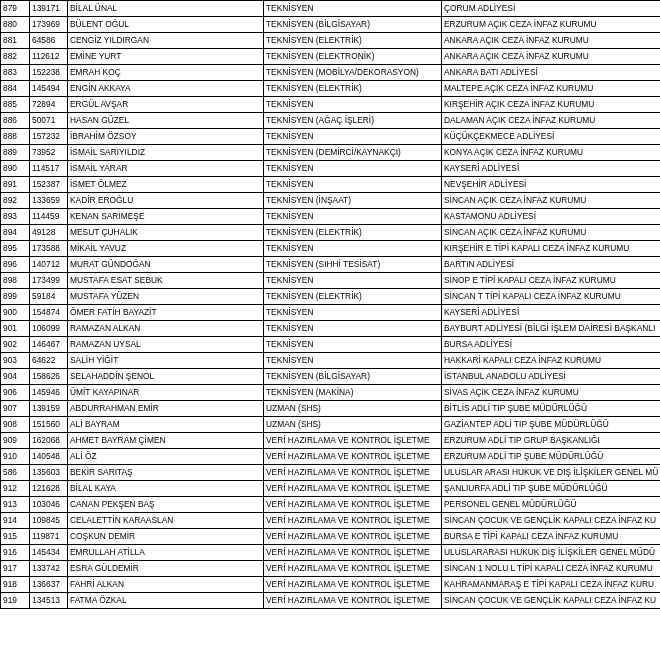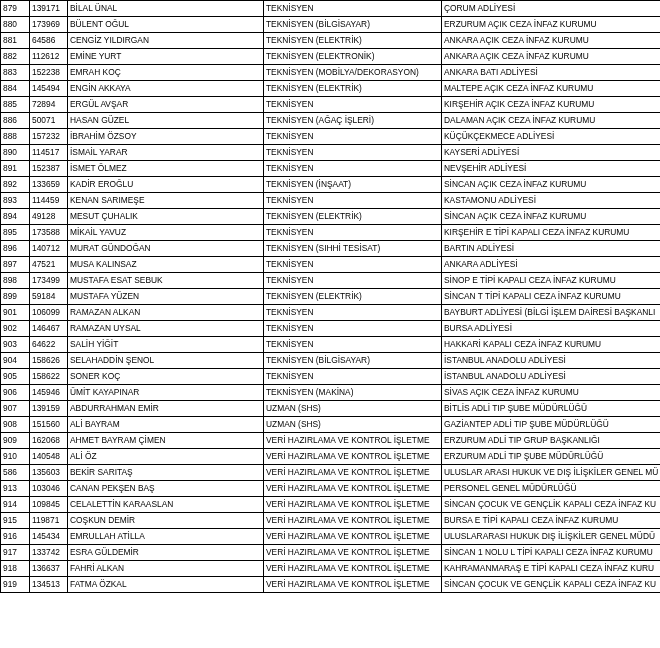--- a/index.html
+++ b/index.html
@@ -124,20 +124,27 @@
           <td class="unit">DALAMAN AÇIK CEZA İNFAZ KURUMU</td>
         </tr>
         <tr>
           <td class="no">888</td>
           <td class="sicil">157232</td>
           <td class="name">İBRAHİM ÖZSOY</td>
           <td class="title">TEKNİSYEN</td>
           <td class="unit">KÜÇÜKÇEKMECE ADLİYESİ</td>
         </tr>
         <tr>
+          <td class="no">889</td>
+          <td class="sicil">73952</td>
+          <td class="name">İSMAİL SARIYILDIZ</td>
+          <td class="title">TEKNİSYEN (DEMİRCİ/KAYNAKÇI)</td>
+          <td class="unit">KONYA AÇIK CEZA İNFAZ KURUMU</td>
+        </tr>
+        <tr>
           <td class="no">890</td>
           <td class="sicil">114517</td>
           <td class="name">İSMAİL YARAR</td>
           <td class="title">TEKNİSYEN</td>
           <td class="unit">KAYSERİ ADLİYESİ</td>
         </tr>
         <tr>
           <td class="no">891</td>
           <td class="sicil">152387</td>
           <td class="name">İSMET ÖLMEZ</td>
@@ -173,41 +180,41 @@
           <td class="unit">KIRŞEHİR E TİPİ KAPALI CEZA İNFAZ KURUMU</td>
         </tr>
         <tr>
           <td class="no">896</td>
           <td class="sicil">140712</td>
           <td class="name">MURAT GÜNDOĞAN</td>
           <td class="title">TEKNİSYEN (SIHHİ TESİSAT)</td>
           <td class="unit">BARTIN ADLİYESİ</td>
         </tr>
         <tr>
-          <td class="no">897</td>
-          <td class="sicil">47521</td>
-          <td class="name">MUSA KALINSAZ</td>
-          <td class="title">TEKNİSYEN</td>
-          <td class="unit">ANKARA ADLİYESİ</td>
-        </tr>
-        <tr>
           <td class="no">898</td>
           <td class="sicil">173499</td>
           <td class="name">MUSTAFA ESAT SEBUK</td>
           <td class="title">TEKNİSYEN</td>
           <td class="unit">SİNOP E TİPİ KAPALI CEZA İNFAZ KURUMU</td>
         </tr>
         <tr>
           <td class="no">899</td>
           <td class="sicil">59184</td>
           <td class="name">MUSTAFA YÜZEN</td>
           <td class="title">TEKNİSYEN (ELEKTRİK)</td>
           <td class="unit">SİNCAN T TİPİ KAPALI CEZA İNFAZ KURUMU</td>
         </tr>
         <tr>
+          <td class="no">900</td>
+          <td class="sicil">154874</td>
+          <td class="name">ÖMER FATİH BAYAZİT</td>
+          <td class="title">TEKNİSYEN</td>
+          <td class="unit">KAYSERİ ADLİYESİ</td>
+        </tr>
+        <tr>
           <td class="no">901</td>
           <td class="sicil">106099</td>
           <td class="name">RAMAZAN ALKAN</td>
           <td class="title">TEKNİSYEN</td>
           <td class="unit">BAYBURT ADLİYESİ (BİLGİ İŞLEM DAİRESİ BAŞKANLI</td>
         </tr>
         <tr>
           <td class="no">902</td>
           <td class="sicil">146467</td>
           <td class="name">RAMAZAN UYSAL</td>
@@ -222,27 +229,20 @@
           <td class="unit">HAKKARİ KAPALI CEZA İNFAZ KURUMU</td>
         </tr>
         <tr>
           <td class="no">904</td>
           <td class="sicil">158626</td>
           <td class="name">SELAHADDİN ŞENOL</td>
           <td class="title">TEKNİSYEN (BİLGİSAYAR)</td>
           <td class="unit">İSTANBUL ANADOLU ADLİYESİ</td>
         </tr>
         <tr>
-          <td class="no">905</td>
-          <td class="sicil">158622</td>
-          <td class="name">SONER KOÇ</td>
-          <td class="title">TEKNİSYEN</td>
-          <td class="unit">İSTANBUL ANADOLU ADLİYESİ</td>
-        </tr>
-        <tr>
           <td class="no">906</td>
           <td class="sicil">145946</td>
           <td class="name">ÜMİT KAYAPINAR</td>
           <td class="title">TEKNİSYEN (MAKİNA)</td>
           <td class="unit">SİVAS AÇIK CEZA İNFAZ KURUMU</td>
         </tr>
         <tr>
           <td class="no">907</td>
           <td class="sicil">139159</td>
           <td class="name">ABDURRAHMAN EMİR</td>
@@ -271,20 +271,27 @@
           <td class="unit">ERZURUM ADLİ TIP ŞUBE MÜDÜRLÜĞÜ</td>
         </tr>
         <tr>
           <td class="no">586</td>
           <td class="sicil">135603</td>
           <td class="name">BEKİR SARITAŞ</td>
           <td class="title">VERİ HAZIRLAMA VE KONTROL İŞLETME</td>
           <td class="unit">ULUSLAR ARASI HUKUK VE DIŞ İLİŞKİLER GENEL MÜ</td>
         </tr>
         <tr>
+          <td class="no">912</td>
+          <td class="sicil">121628</td>
+          <td class="name">BİLAL KAYA</td>
+          <td class="title">VERİ HAZIRLAMA VE KONTROL İŞLETME</td>
+          <td class="unit">ŞANLIURFA ADLİ TIP ŞUBE MÜDÜRLÜĞÜ</td>
+        </tr>
+        <tr>
           <td class="no">913</td>
           <td class="sicil">103046</td>
           <td class="name">CANAN PEKŞEN BAŞ</td>
           <td class="title">VERİ HAZIRLAMA VE KONTROL İŞLETME</td>
           <td class="unit">PERSONEL GENEL MÜDÜRLÜĞÜ</td>
         </tr>
         <tr>
           <td class="no">914</td>
           <td class="sicil">109845</td>
           <td class="name">CELALETTİN KARAASLAN</td>

